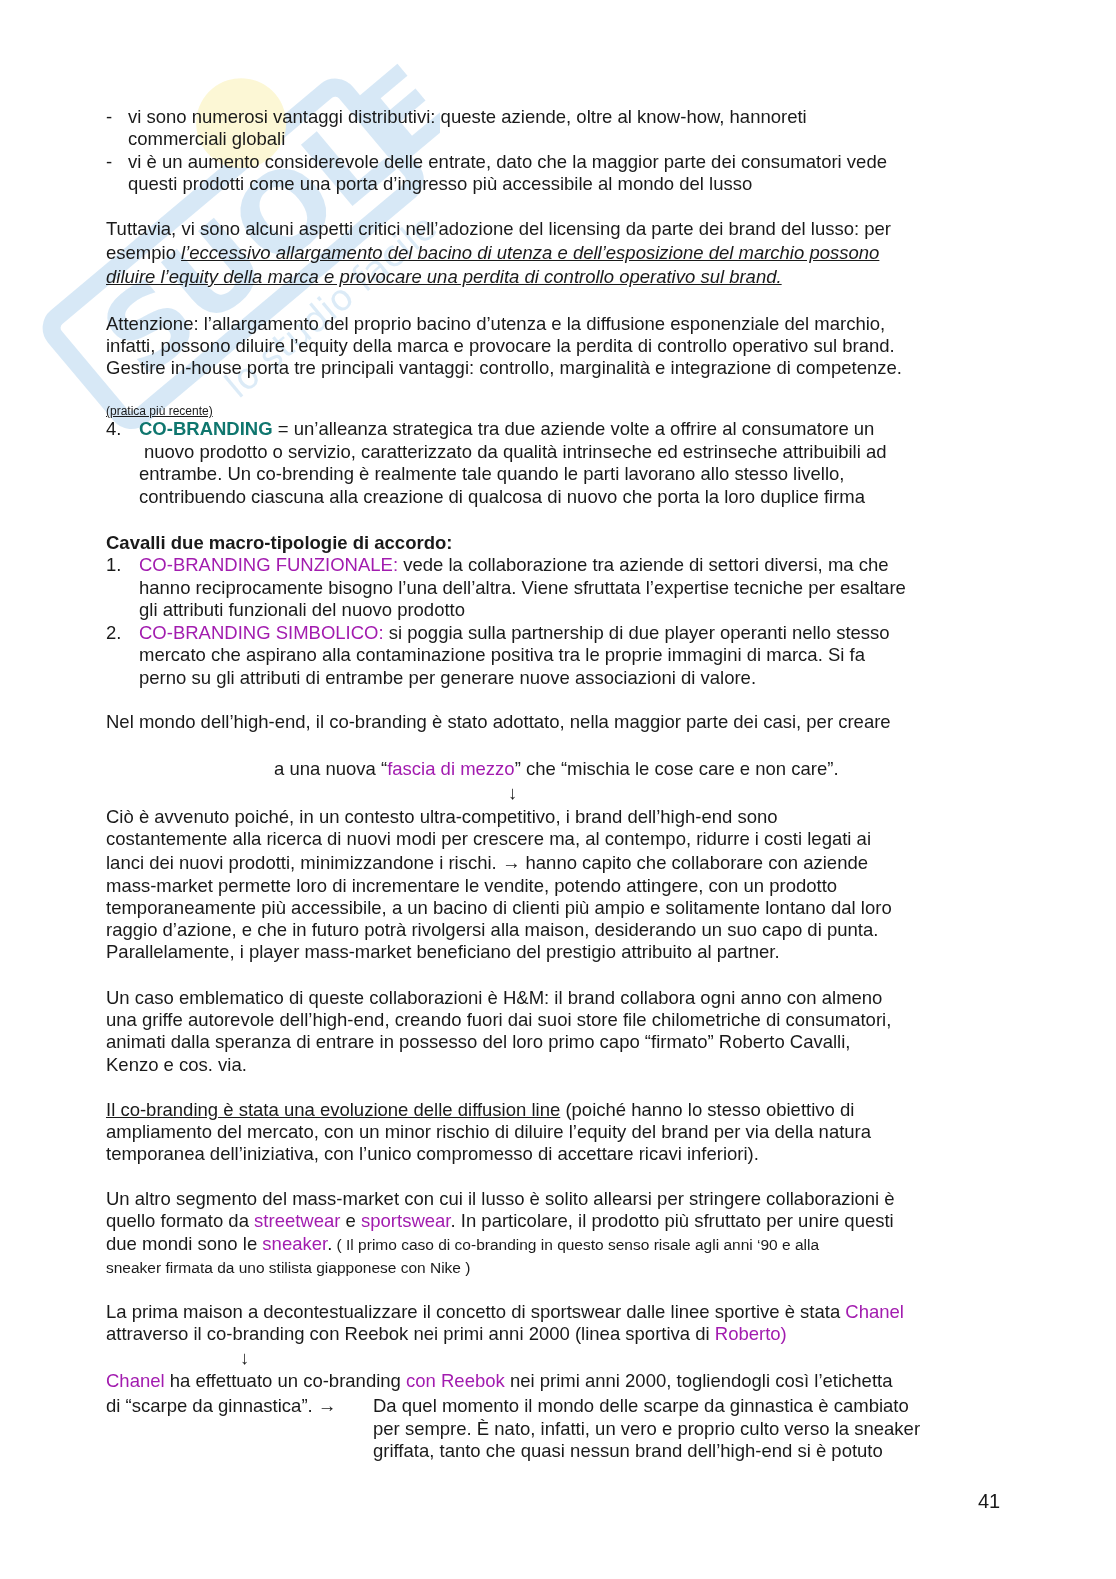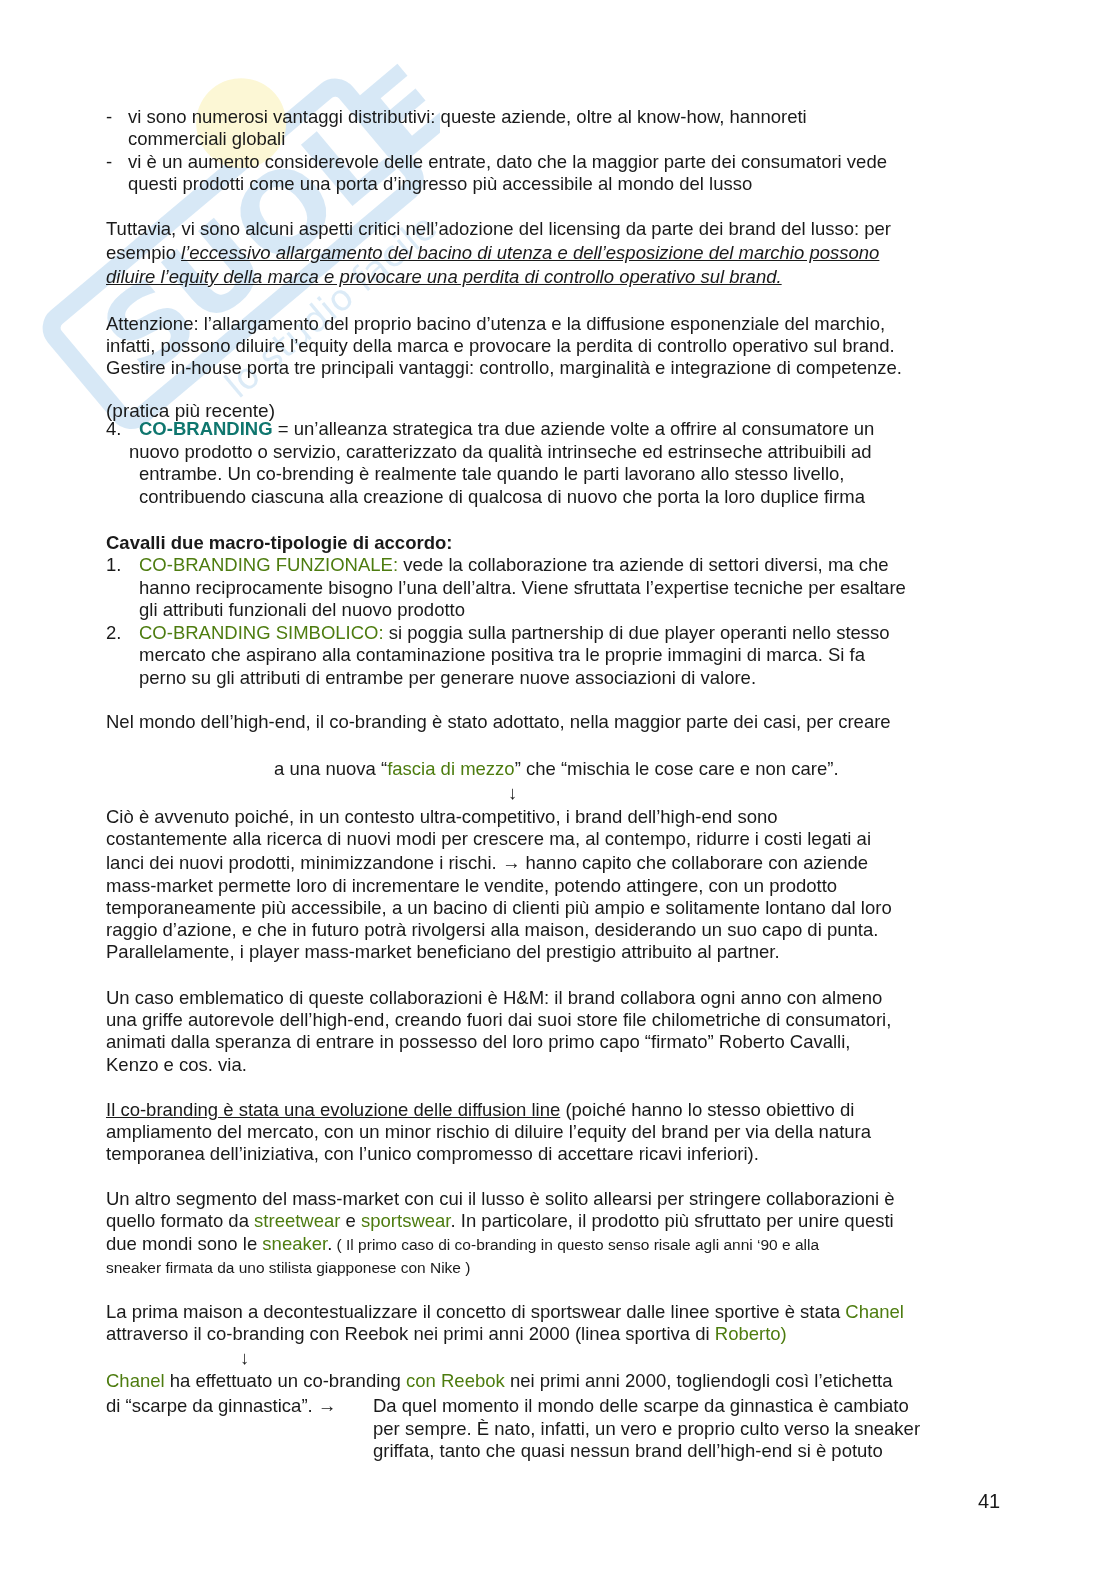--- a/index.html
+++ b/index.html
@@ -1,23 +1,23 @@
 <!DOCTYPE html>
 <html><head>
 <meta charset="utf-8">
 <style>
   html, body { margin: 0; padding: 0; background: #ffffff; }
   body { width: 1116px; height: 1579px; position: relative; overflow: hidden;
          font-family: "Liberation Sans", "DejaVu Sans", sans-serif; color: #1a1a1a; }
   .watermark { position: absolute; left: 20px; top: 40px; width: 420px; height: 420px; pointer-events: none; z-index: 0; }
   .page { position: absolute; left: 0; top: 0; width: 1116px; height: 1579px; z-index: 1; }
   .line { position: absolute; font-size: 18.5px; line-height: 22px; white-space: nowrap; }
-  .small { font-size: 19px; }
+  .small { font-size: 12px; text-decoration: underline; }
   .smaller { font-size: 15.5px; }
-  .accent { color: #4d7c0f; text-align: center; }
+  .accent { color: #a21caf; text-align: center; }
   .accent-strong { color: #0f766e; font-weight: bold; }
   .bold { font-weight: bold; }
   .uline { text-decoration: underline; }
   .ital { font-style: italic; }
   .page-number { position: absolute; left: 978px; top: 1490px; font-size: 20px; }
 </style>
 </head>
 <body>
 
 <svg class="watermark" viewBox="0 0 420 420">
@@ -47,21 +47,21 @@
   <div class="line" style="left:106px;top:313px">Attenzione: l’allargamento del proprio bacino d’utenza e la diffusione esponenziale del marchio,</div>
   <div class="line" style="left:106px;top:335px">infatti, possono diluire l’equity della marca e provocare la perdita di controllo operativo sul brand.</div>
   <div class="line" style="left:106px;top:357px">Gestire in-house porta tre principali vantaggi: controllo, marginalità e integrazione di competenze.</div>
 
   <div class="line small" style="left:106px;top:400px">(pratica più recente)</div>
 
   <div class="line" style="left:106px;top:418px">4.</div>
   <div class="line" style="left:139px;top:418px">
     <span class="accent-strong">CO-BRANDING</span><span> = un’alleanza strategica tra due aziende volte a offrire al consumatore un</span>
   </div>
-  <div class="line" style="left:129px;top:441px">nuovo prodotto o servizio, caratterizzato da qualità intrinseche ed estrinseche attribuibili ad</div>
+  <div class="line" style="left:144px;top:441px">nuovo prodotto o servizio, caratterizzato da qualità intrinseche ed estrinseche attribuibili ad</div>
   <div class="line" style="left:139px;top:486px">contribuendo ciascuna alla creazione di qualcosa di nuovo che porta la loro duplice firma</div>
   <div class="line" style="left:139px;top:463px">entrambe. Un co-brending è realmente tale quando le parti lavorano allo stesso livello,</div>
 
   <div class="line bold" style="left:106px;top:532px">Cavalli due macro-tipologie di accordo:</div>
 
   <div class="line" style="left:106px;top:554px">1.</div>
   <div class="line" style="left:139px;top:554px">
     <span class="accent">CO-BRANDING FUNZIONALE:</span><span> vede la collaborazione tra aziende di settori diversi, ma che</span>
   </div>
   <div class="line" style="left:139px;top:577px">hanno reciprocamente bisogno l’una dell’altra. Viene sfruttata l’expertise tecniche per esaltare</div>

